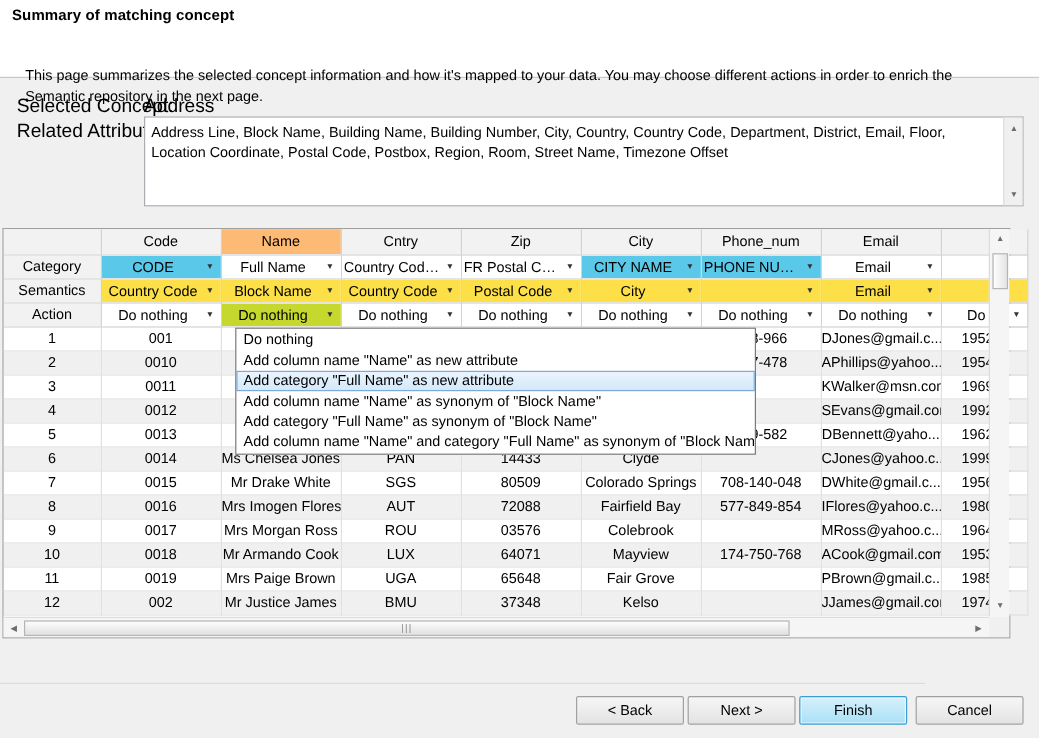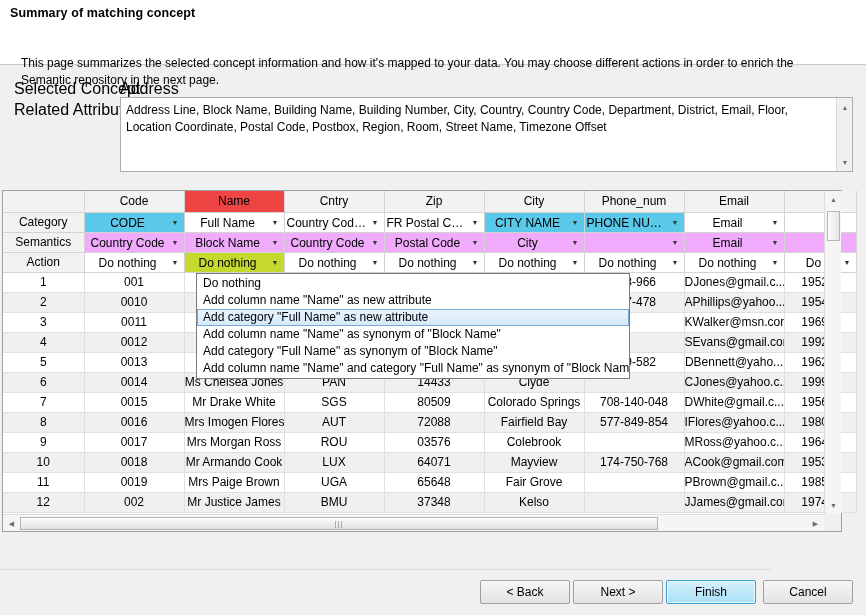--- a/index.html
+++ b/index.html
@@ -61,21 +61,21 @@
   }
   table.grid { border-collapse: collapse; table-layout: fixed; width: 853px; }
   table.grid td, table.grid th { padding: 0; margin: 0; }
 
   .hcell {
     height: 21px; background: #f2f2f2; border: 1px solid #d3d3d3;
     border-top: none; border-left: none;
     text-align: center; font-size: 12px; font-weight: normal;
     overflow: hidden; white-space: nowrap;
   }
-  .hcell.sel { background: #ef4444; }
+  .hcell.sel { background: #fdba74; }
   .hcell.corner { background: #f2f2f2; }
 
   .rowhdr {
     height: 20px; background: #f2f2f2; border: 1px solid #d3d3d3;
     border-top: none; border-left: none;
     text-align: center; font-size: 12px; white-space: nowrap; overflow: hidden;
   }
 
   
   .combo {
@@ -87,21 +87,21 @@
     position: absolute; left: 2px; right: 15px; top: 0; height: 20px;
     line-height: 20px; text-align: center; font-size: 12px;
     white-space: nowrap; overflow: hidden; text-overflow: ellipsis;
   }
   .combo .carrow {
     position: absolute; right: 4px; top: 0; height: 20px; width: 9px;
     display: flex; align-items: center; justify-content: center;
     font-size: 7px; color: #333;
   }
   .combo.cyan { background: #5ac8e8; }
-  .combo.lime { background: #f0abfc; }
+  .combo.lime { background: #fde047; }
   .combo.plain { background: #fff; }
   .combo.limebtn { background: #c4d82e; }
 
   
   .dcell {
     height: 20px; border: 1px solid #e0e0e0; border-top: none; border-left: none;
     text-align: center; font-size: 12px; white-space: nowrap;
     overflow: hidden; background: #fff; padding: 0 2px;
   }
   tr.alt .dcell, tr.alt .rowhdr.num { background: #f0f0f0; }

